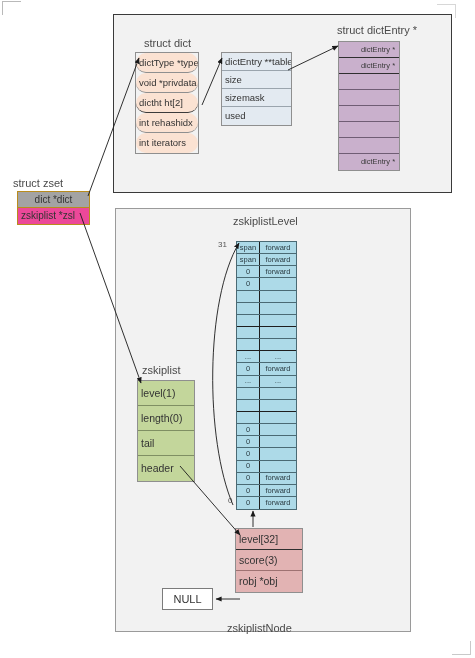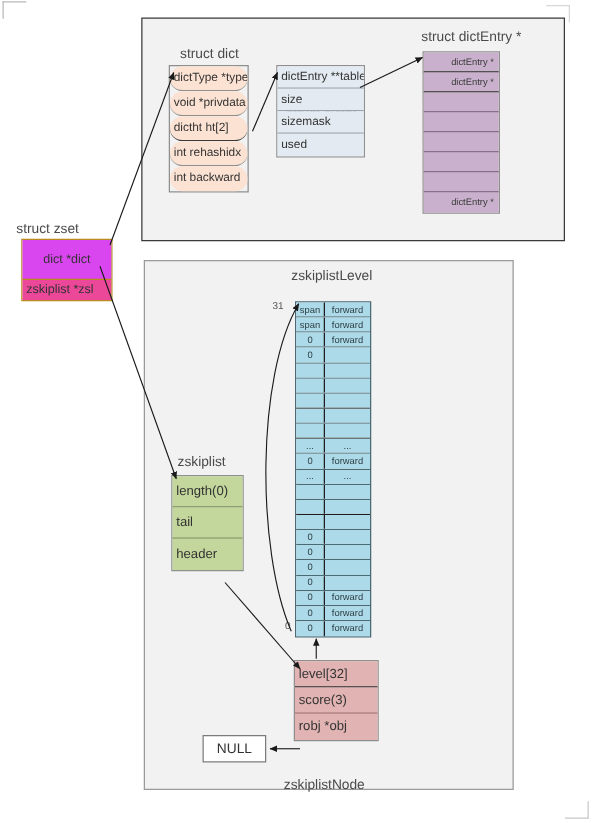--- a/index.html
+++ b/index.html
@@ -88,21 +88,21 @@
   <div class="corner br"></div>
 
   <div class="panel" id="panel-dict"></div>
 
   <div class="caption" style="left:144px;top:37px;">struct dict</div>
   <div class="tbl" id="tbl-dict">
     <div class="row">dictType *type</div>
     <div class="row">void *privdata</div>
     <div class="row thick">dictht ht[2]</div>
     <div class="row">int rehashidx</div>
-    <div class="row">int backward</div>
+    <div class="row">int iterators</div>
   </div>
 
   <div class="caption" style="left:229px;top:37px;margin-top:48px;">struct dictht</div>
   <div class="tbl" id="tbl-dictht">
     <div class="row">dictEntry **table</div>
     <div class="row">size</div>
     <div class="row">sizemask</div>
     <div class="row">used</div>
   </div>
 
@@ -113,21 +113,21 @@
     <div class="row"></div>
     <div class="row"></div>
     <div class="row"></div>
     <div class="row"></div>
     <div class="row"></div>
     <div class="row">dictEntry *</div>
   </div>
 
   <div class="caption" style="left:13px;top:177px;">struct zset</div>
   <div class="tbl" id="tbl-zset" style="left:17px;top:191px;width:73px;border-color:#b98c1d;">
-    <div class="row" style="height:32px;background:#d946ef;border-bottom:1px solid #b98c1d;justify-content:center;padding-left:0;font-size:10px;">dict *dict</div>
+    <div class="row" style="height:16px;background:#a3a3a3;border-bottom:1px solid #b98c1d;justify-content:center;padding-left:0;font-size:10px;">dict *dict</div>
     <div class="row" style="height:16px;background:#ec4899;font-size:10px;">zskiplist *zsl</div>
   </div>
 
   <div class="panel" id="panel-skiplist"></div>
 
   <div class="caption" style="left:233px;top:215px;font-size:11px;">zskiplistLevel</div>
   <div class="sidenum" style="left:218px;top:240px;">31</div>
   <div class="sidenum" style="left:228px;top:496px;">0</div>
 
   <div id="tbl-level">
@@ -216,20 +216,21 @@
         <div class="c fwd">forward</div>
       </div>
     <div class="lrow">
         <div class="c span">0</div>
         <div class="c fwd">forward</div>
       </div>
   </div>
 
   <div class="caption" style="left:142px;top:364px;">zskiplist</div>
   <div class="tbl" id="tbl-zskiplist">
+    <div class="row">level(1)</div>
     <div class="row">length(0)</div>
     <div class="row">tail</div>
     <div class="row">header</div>
   </div>
 
   <div class="tbl" id="tbl-node">
     <div class="row thick">level[32]</div>
     <div class="row">score(3)</div>
     <div class="row">robj *obj</div>
   </div>

